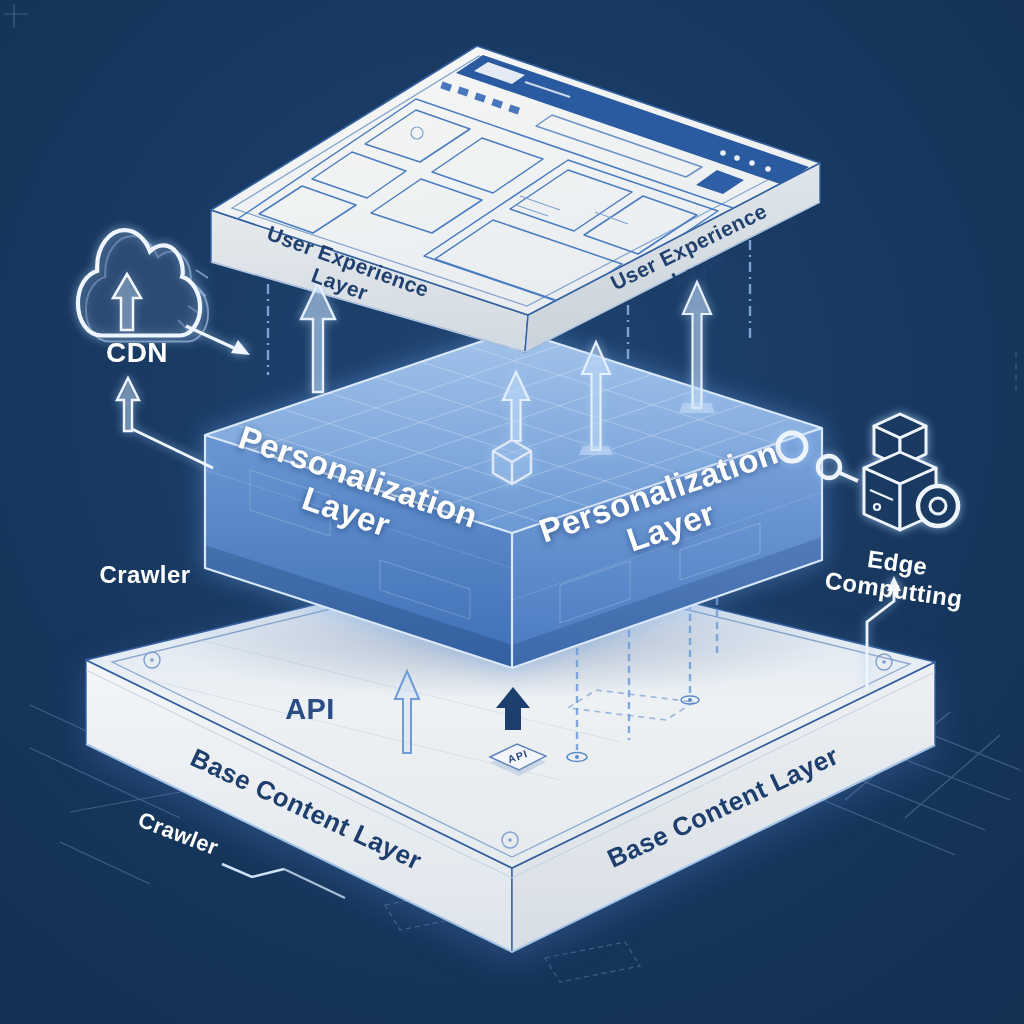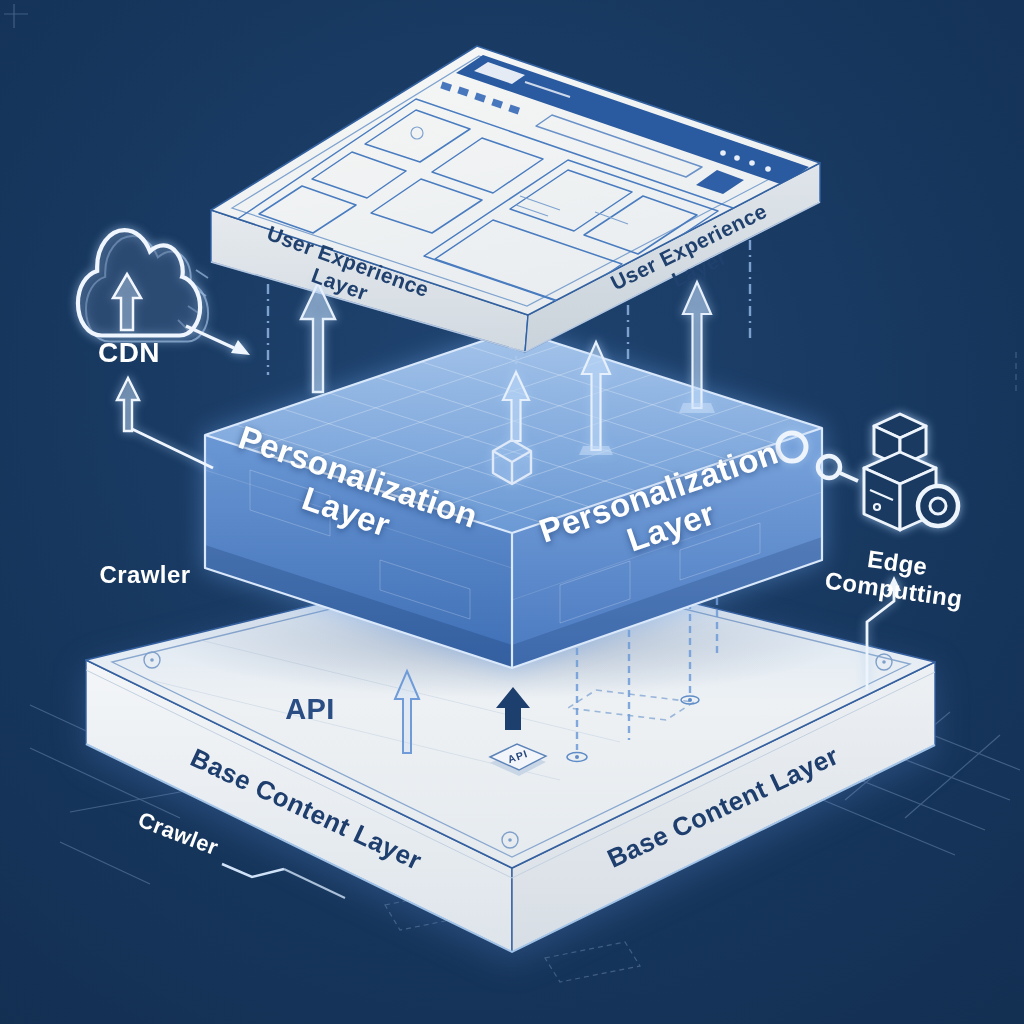--- a/index.html
+++ b/index.html
@@ -293,21 +293,21 @@
 <div class="lbl face-label-box" style="left:192px;top:458px;width:320px;transform:rotate(19deg);">Personalization
 Layer</div>
 
 <div class="lbl face-label-box" style="left:505px;top:473px;width:320px;transform:rotate(-19deg);">Personalization
 Layer</div>
 
 <div class="lbl face-label-base" style="left:161px;top:795px;width:290px;transform:rotate(25deg);">Base Content Layer</div>
 
 <div class="lbl face-label-base" style="left:578px;top:793px;width:290px;transform:rotate(-25deg);">Base Content Layer</div>
 
-<div class="lbl white" style="left:84px;top:337px;width:90px;font-size:28px;">CDN</div>
+<div class="lbl white" style="left:92px;top:337px;width:90px;font-size:28px;">CDN</div>
 
 <div class="lbl white" style="left:70px;top:562px;width:150px;font-size:24px;">Crawler</div>
 
 <div class="lbl white" style="left:122px;top:822px;width:112px;font-size:22px;transform:rotate(21deg);">Crawler</div>
 
 <div class="lbl" style="left:270px;top:693px;width:80px;font-size:29px;color:#2a4d84;">API</div>
 
 <div class="lbl white" style="left:793px;top:550px;width:205px;font-size:24px;transform:rotate(8deg);">Edge Computting</div>
 
 <div class="lbl" style="left:499px;top:751px;width:38px;font-size:10.5px;color:#27497e;transform:rotate(-19deg);letter-spacing:1px;">API</div>

